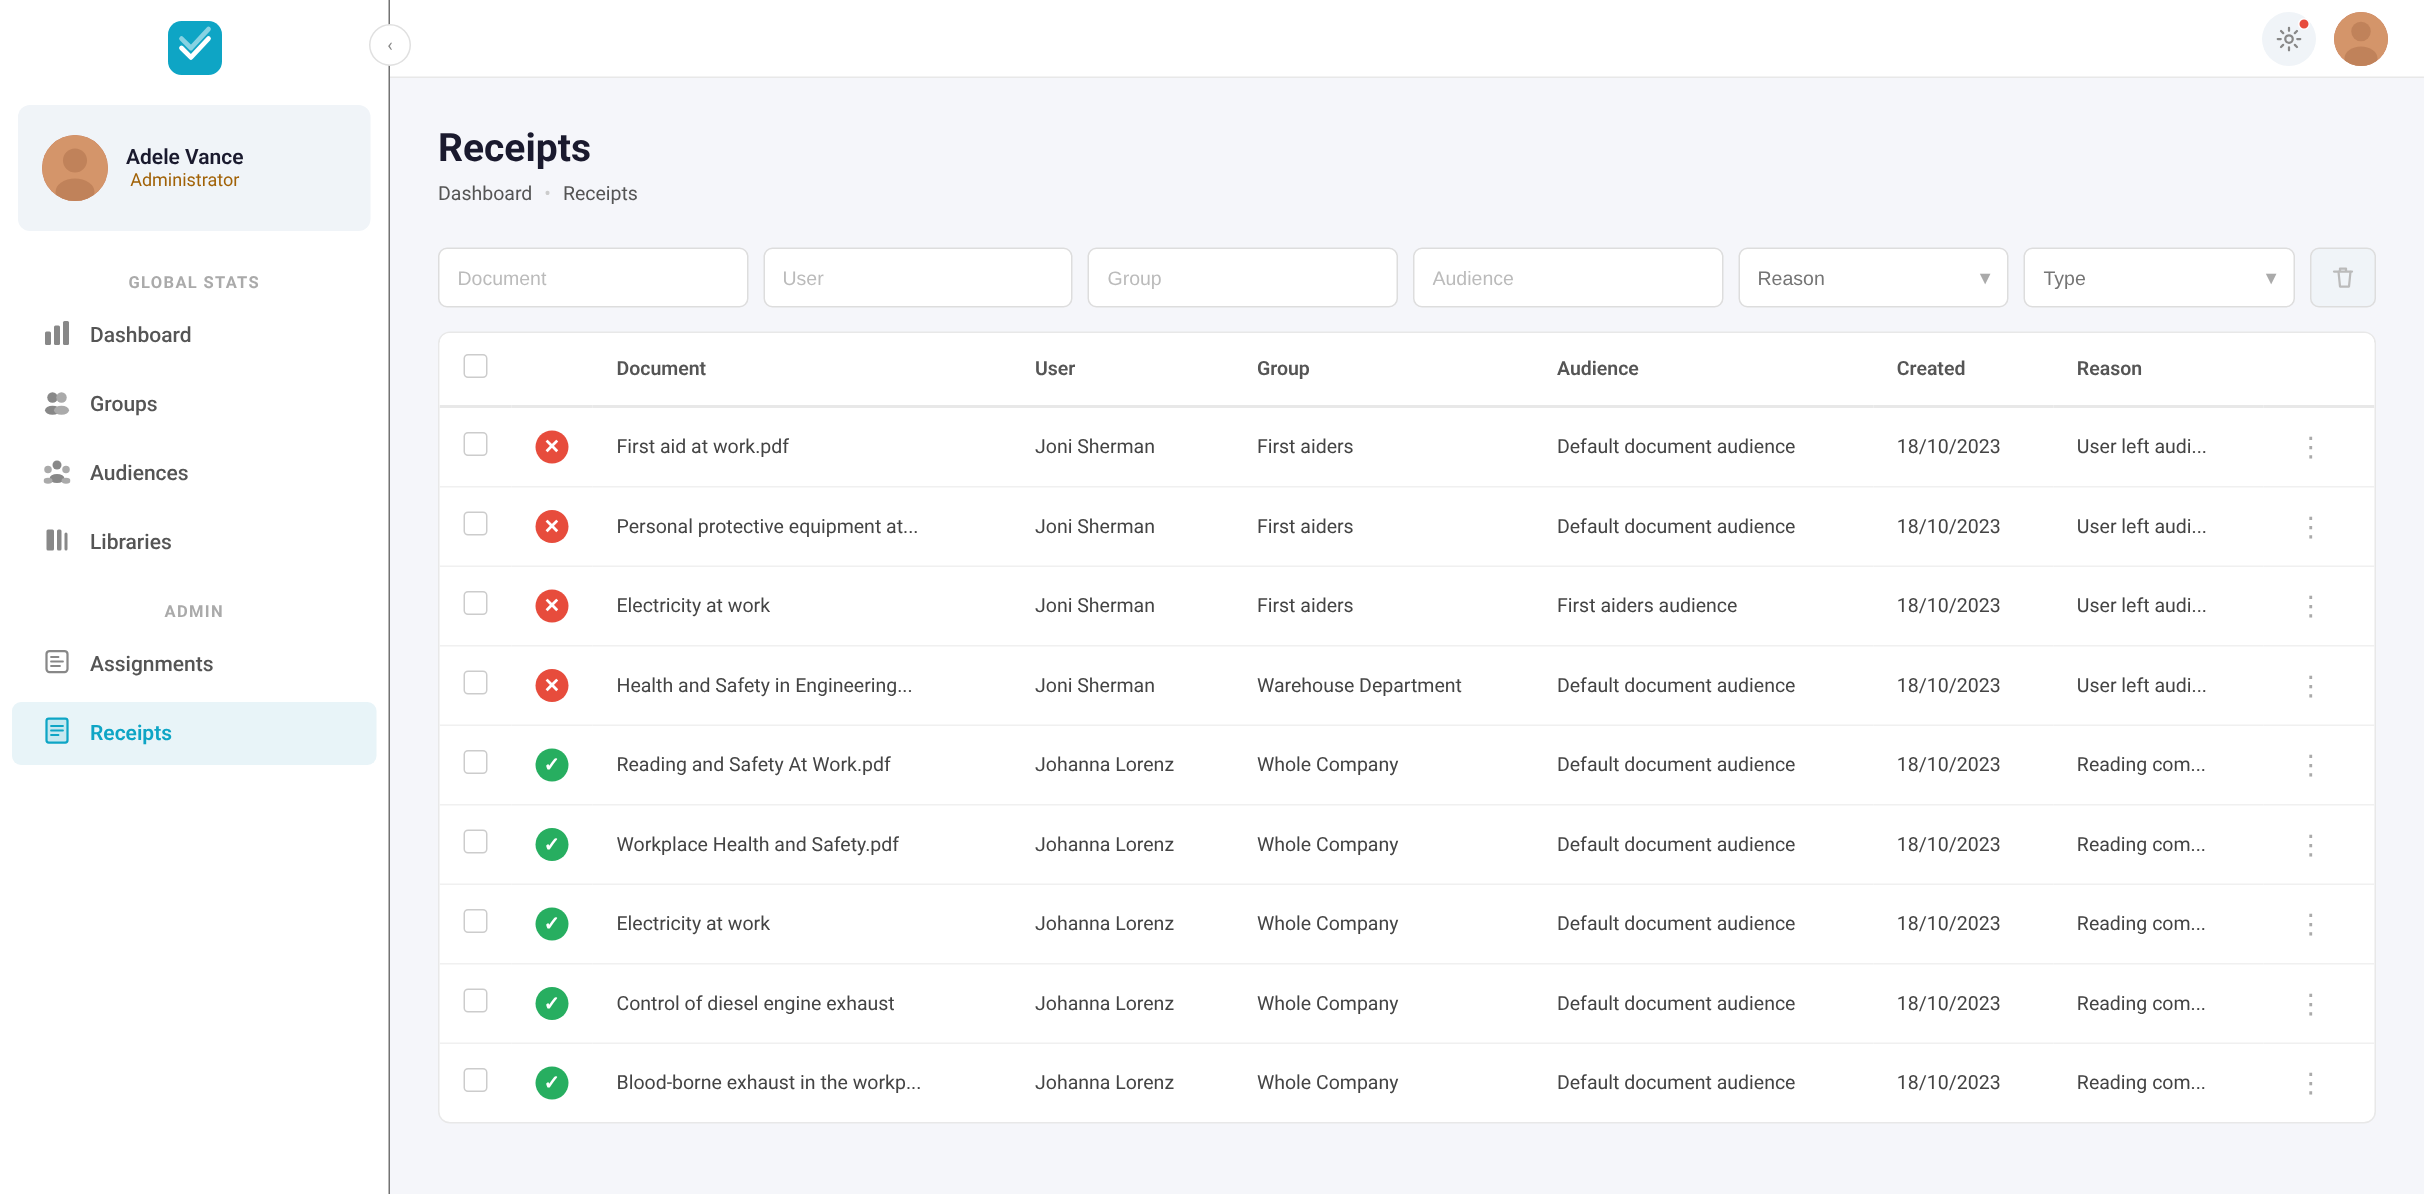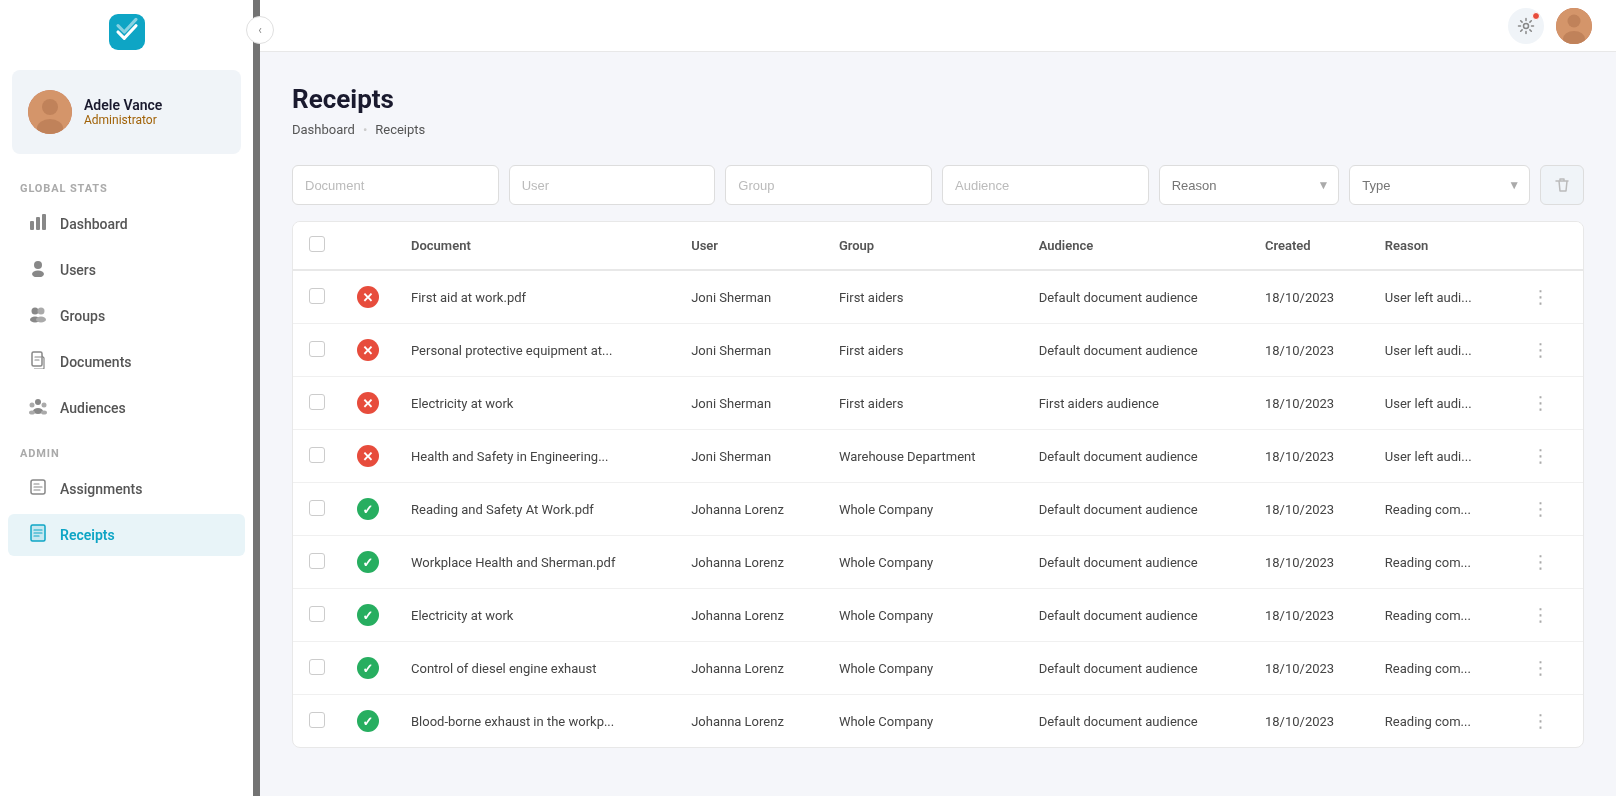--- a/index.html
+++ b/index.html
@@ -2,26 +2,27 @@
 <html><head>
   <meta charset="utf-8">
   <style>
     * { box-sizing: border-box; margin: 0; padding: 0; }
     body { font-family: -apple-system, BlinkMacSystemFont, 'Segoe UI', Roboto, sans-serif; background: #f5f6fa; display: flex; height: 100vh; overflow: hidden; }
 
     
     .sidebar {
       width: 260px;
       background: #fff;
-      border-right: 7px solid #737373;
+      border-right: 1px solid #737373;
       display: flex;
       flex-direction: column;
       flex-shrink: 0;
       height: 100vh;
       overflow-y: auto;
+      text-align: center;
     }
     .sidebar-profile {
       display: flex;
       align-items: center;
       gap: 12px;
       padding: 20px 16px;
       background: #f0f4f8;
       margin: 12px;
       border-radius: 8px;
     }
@@ -322,59 +323,50 @@
             <rect x="1" y="8" width="4" height="9" rx="1" fill="#888"></rect>
             <rect x="7" y="4" width="4" height="13" rx="1" fill="#888"></rect>
             <rect x="13" y="1" width="4" height="16" rx="1" fill="#888"></rect>
           </svg>
       </span>
       <span>Dashboard</span>
     </div>
     <div class="nav-item">
       <span class="nav-icon">
         <svg width="18" height="18" viewBox="0 0 18 18" fill="none">
-            <circle cx="9" cy="6" r="4" fill="#888"></circle>
-            <ellipse cx="9" cy="15" rx="6" ry="3.5" fill="#888"></ellipse>
-          </svg>
-      </span>
-      <span>Users</span>
-    </div>
-    <div class="nav-item">
-      <span class="nav-icon">
-        <svg width="18" height="18" viewBox="0 0 18 18" fill="none">
             <circle cx="6" cy="6" r="3.5" fill="#888"></circle>
             <circle cx="12" cy="6" r="3.5" fill="#aaa"></circle>
             <ellipse cx="6" cy="14.5" rx="5" ry="3" fill="#888"></ellipse>
             <ellipse cx="12" cy="14.5" rx="5" ry="3" fill="#aaa"></ellipse>
           </svg>
       </span>
       <span>Groups</span>
-    </div>
-    <div class="nav-item">
-      <span class="nav-icon">
-        <svg width="18" height="18" viewBox="0 0 18 18" fill="none">
-            <rect x="3" y="1" width="10" height="14" rx="1.5" stroke="#888" stroke-width="1.5"></rect>
-            <path d="M6 6h6M6 9h4" stroke="#888" stroke-width="1.2" stroke-linecap="round"></path>
-            <path d="M13 5l2 2v10a1 1 0 01-1 1H5" stroke="#888" stroke-width="1.2"></path>
-          </svg>
-      </span>
-      <span>Documents</span>
     </div>
     <div class="nav-item">
       <span class="nav-icon">
         <svg width="18" height="18" viewBox="0 0 18 18" fill="none">
             <circle cx="9" cy="5" r="3" fill="#888"></circle>
             <circle cx="3" cy="8" r="2.5" fill="#aaa"></circle>
             <circle cx="15" cy="8" r="2.5" fill="#aaa"></circle>
             <ellipse cx="9" cy="14" rx="5" ry="3" fill="#888"></ellipse>
             <ellipse cx="3" cy="15.5" rx="3" ry="2" fill="#aaa"></ellipse>
             <ellipse cx="15" cy="15.5" rx="3" ry="2" fill="#aaa"></ellipse>
           </svg>
       </span>
       <span>Audiences</span>
+    </div>
+    <div class="nav-item">
+      <span class="nav-icon">
+        <svg width="18" height="18" viewBox="0 0 18 18" fill="none">
+            <rect x="2" y="2" width="5" height="14" rx="1" fill="#888"></rect>
+            <rect x="9" y="2" width="3" height="14" rx="1" fill="#888"></rect>
+            <rect x="14" y="4" width="2" height="12" rx="1" fill="#888"></rect>
+          </svg>
+      </span>
+      <span>Libraries</span>
     </div>
 
     <div class="sidebar-section-label">ADMIN</div>
 
     <div class="nav-item">
       <span class="nav-icon">
         <svg width="18" height="18" viewBox="0 0 18 18" fill="none">
             <rect x="2" y="2" width="14" height="14" rx="2" stroke="#888" stroke-width="1.5"></rect>
             <path d="M5 9h8M5 6h5M5 12h6" stroke="#888" stroke-width="1.2" stroke-linecap="round"></path>
           </svg>
@@ -547,21 +539,21 @@
       <button class="more-btn">⋮</button>
     </td>
   </tr>
             <tr>
     <td class="checkbox-col">
       <div class="check-box"></div>
     </td>
     <td class="status-col">
                 <div class="status-icon status-success">✓</div>
               </td>
-    <td>Workplace Health and Sherman.pdf</td>
+    <td>Workplace Health and Safety.pdf</td>
     <td>Johanna Lorenz</td>
     <td>Whole Company</td>
     <td>Default document audience</td>
     <td>18/10/2023</td>
     <td>Reading com...</td>
     <td>
       <button class="more-btn">⋮</button>
     </td>
   </tr>
             <tr>

